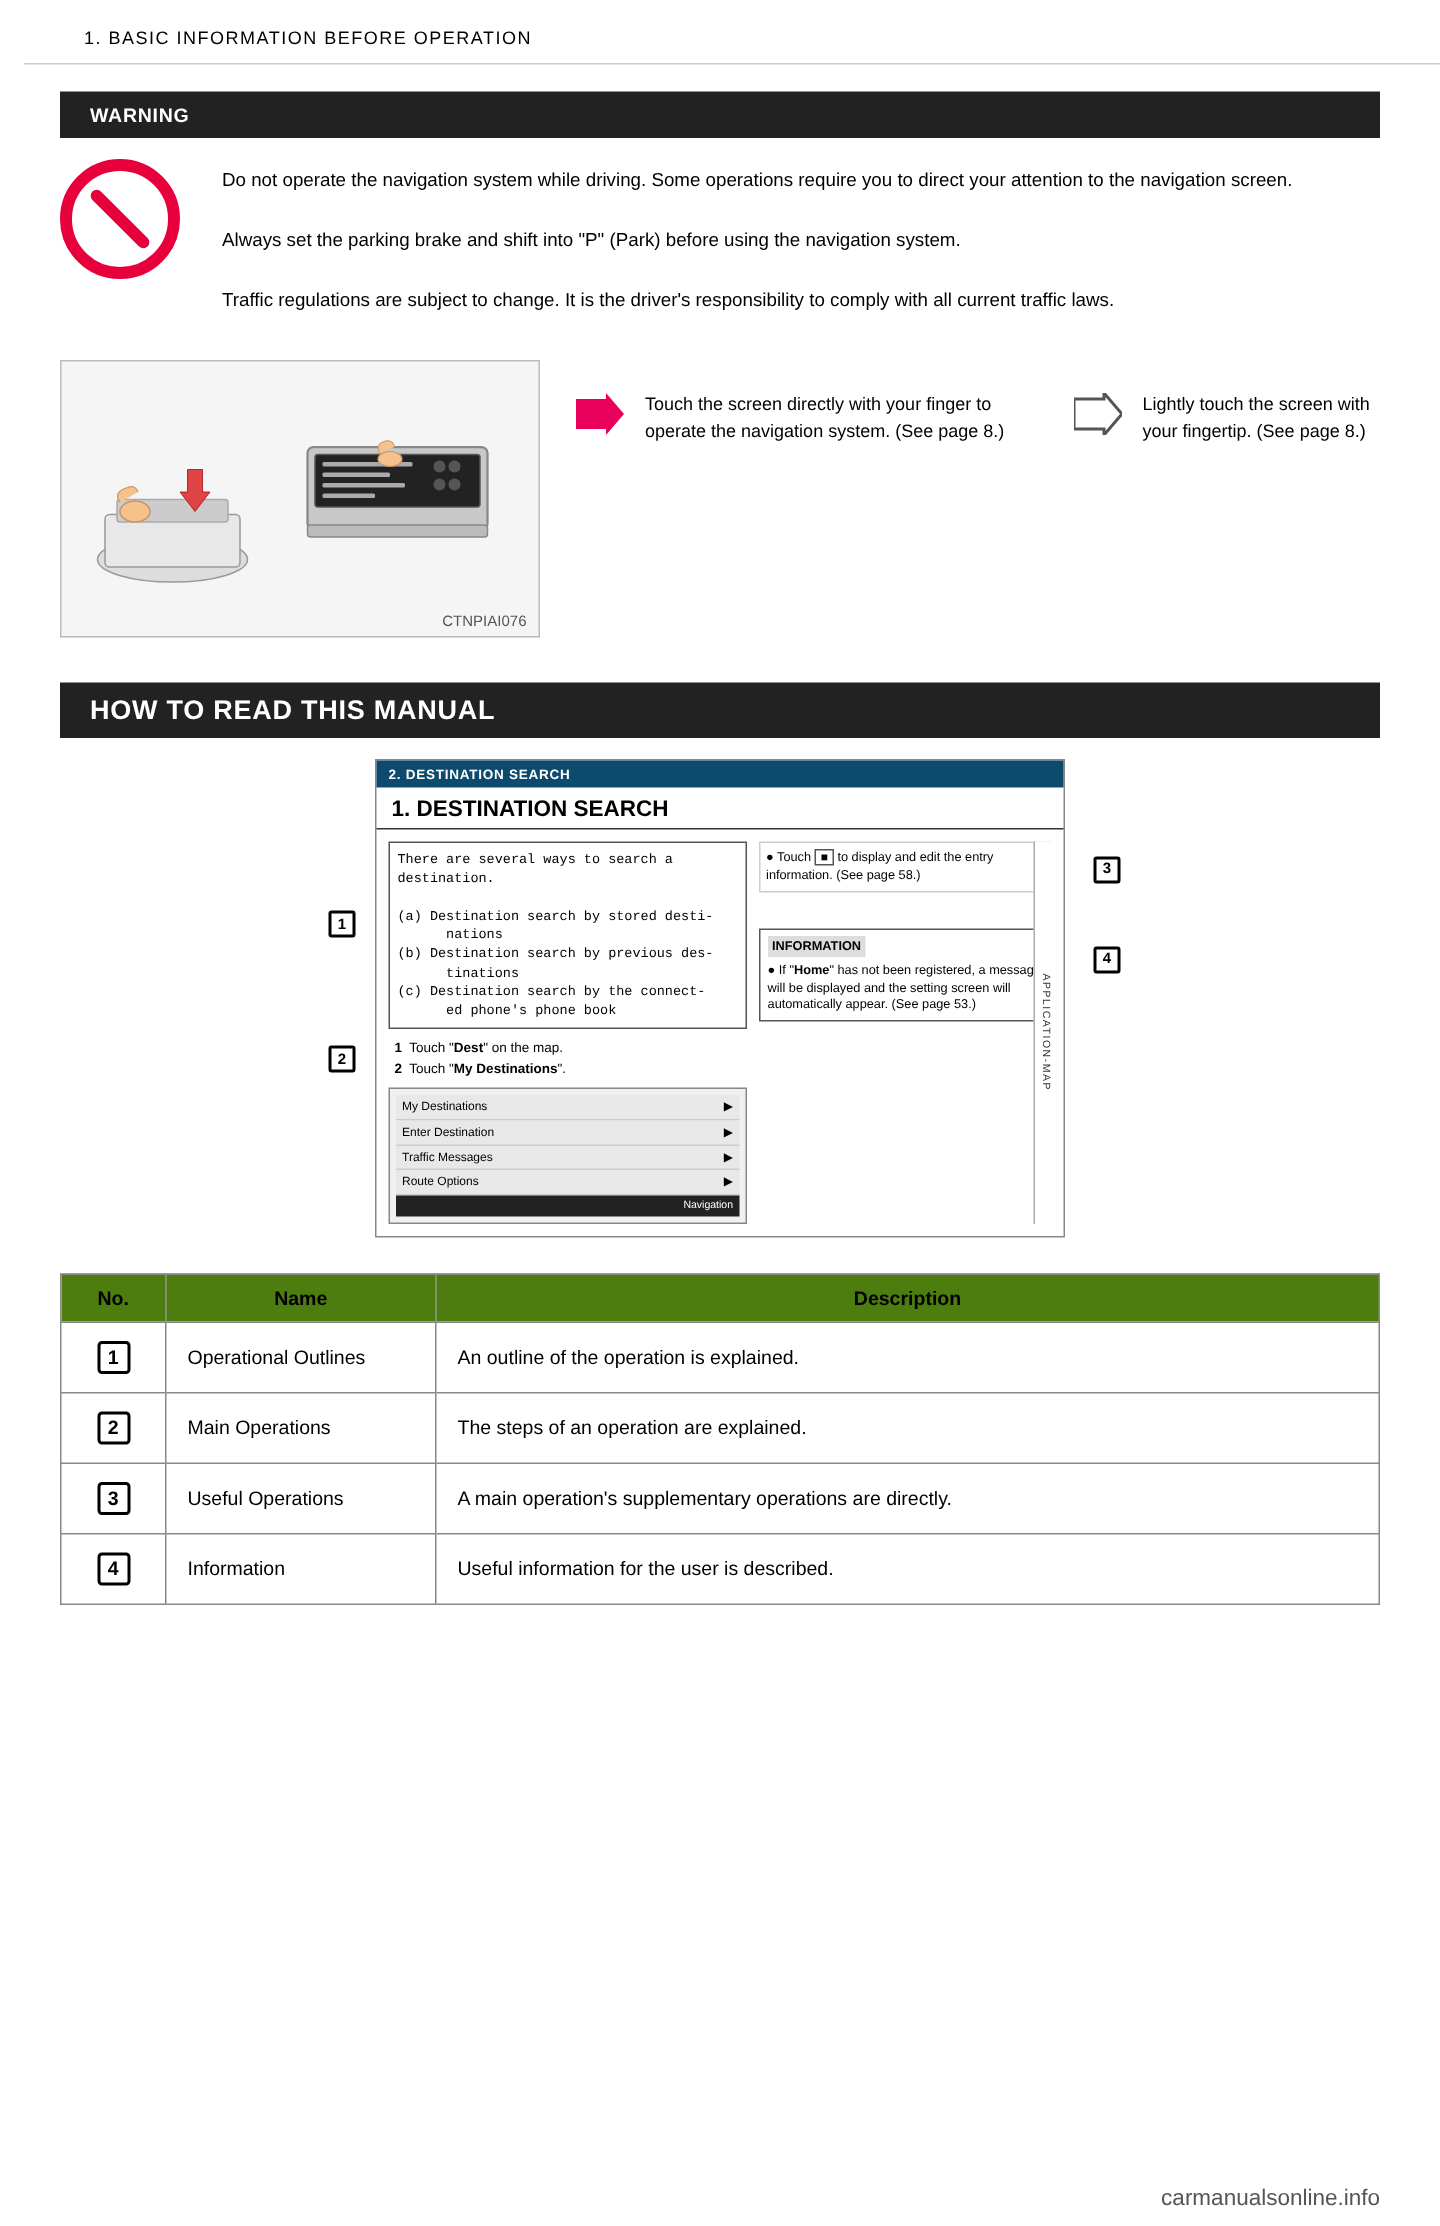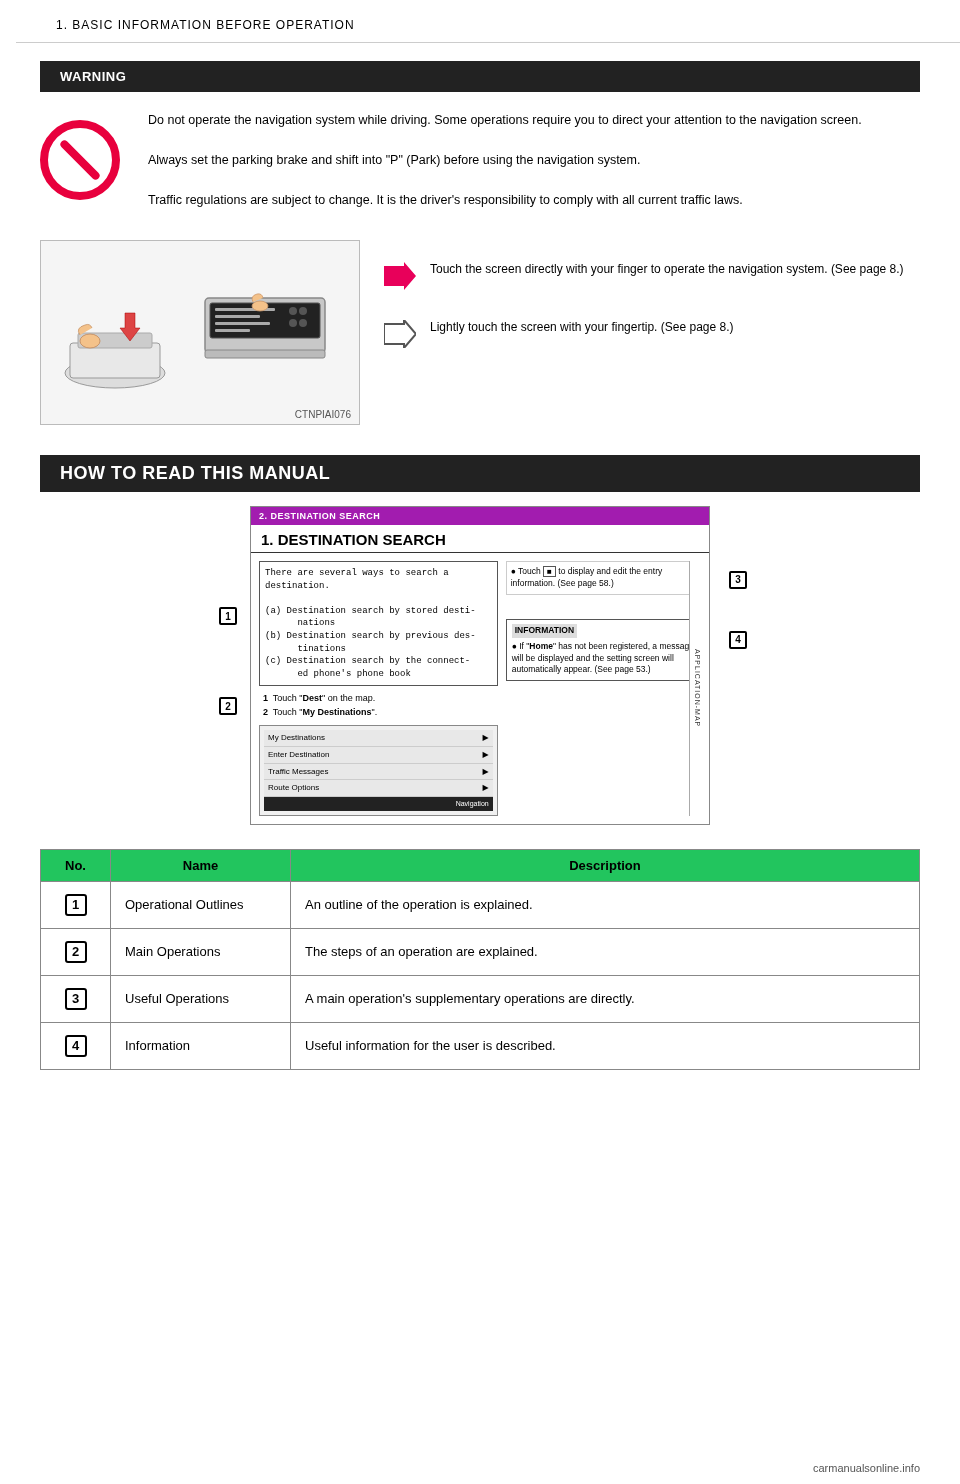--- a/index.html
+++ b/index.html
@@ -32,21 +32,21 @@
       font-weight: bold;
       padding: 8px 20px;
       margin: 18px 40px 14px 40px;
       letter-spacing: 0.5px;
     }
 
     
     .first-section {
       display: flex;
       flex-direction: row;
-      align-items: flex-end;
+      align-items: flex-start;
       padding: 0 40px;
       margin-bottom: 20px;
     }
 
     .no-icon-block {
       width: 90px;
       height: 90px;
       flex-shrink: 0;
       margin-right: 18px;
     }
@@ -113,21 +113,21 @@
     }
 
     .car-svg {
       width: 300px;
       height: 160px;
     }
 
     .arrows-text-area {
       flex: 1;
       display: flex;
-      flex-direction: column;
+      flex-direction: row;
       gap: 28px;
       padding-top: 20px;
     }
 
     .arrow-item {
       display: flex;
       flex-direction: row;
       align-items: flex-start;
       gap: 14px;
     }
@@ -170,21 +170,21 @@
     }
 
     .manual-page {
       width: 460px;
       border: 1px solid #888;
       background: #fff;
       position: relative;
     }
 
     .manual-page-header {
-      background: #a21caf;
+      background: #0c4a6e;
       color: #fff;
       font-size: 9px;
       font-weight: bold;
       padding: 4px 8px;
       letter-spacing: 0.5px;
     }
 
     .manual-page-title {
       font-size: 15px;
       font-weight: bold;
@@ -315,21 +315,21 @@
       margin: 0 40px 30px 40px;
     }
 
     table {
       width: 100%;
       border-collapse: collapse;
       font-size: 13px;
     }
 
     thead tr th {
-      background: #22c55e;
+      background: #4d7c0f;
       border: 1px solid #888;
       padding: 8px 12px;
       text-align: center;
       font-weight: bold;
       font-size: 13px;
       margin-left: 44px;
     }
 
     tbody tr td {
       border: 1px solid #888;
@@ -366,21 +366,21 @@
     
     .page-footer {
       position: absolute;
       bottom: 10px;
       right: 40px;
       font-size: 11px;
       color: #555;
     }
 
     .page-footer-logo {
-      font-size: 11px;
+      font-size: 15px;
       color: #555;
     }
   </style>
 </head>
 <body>
 
 <div class="page-header">
   <span>1. BASIC INFORMATION BEFORE OPERATION</span>
 </div>
 

